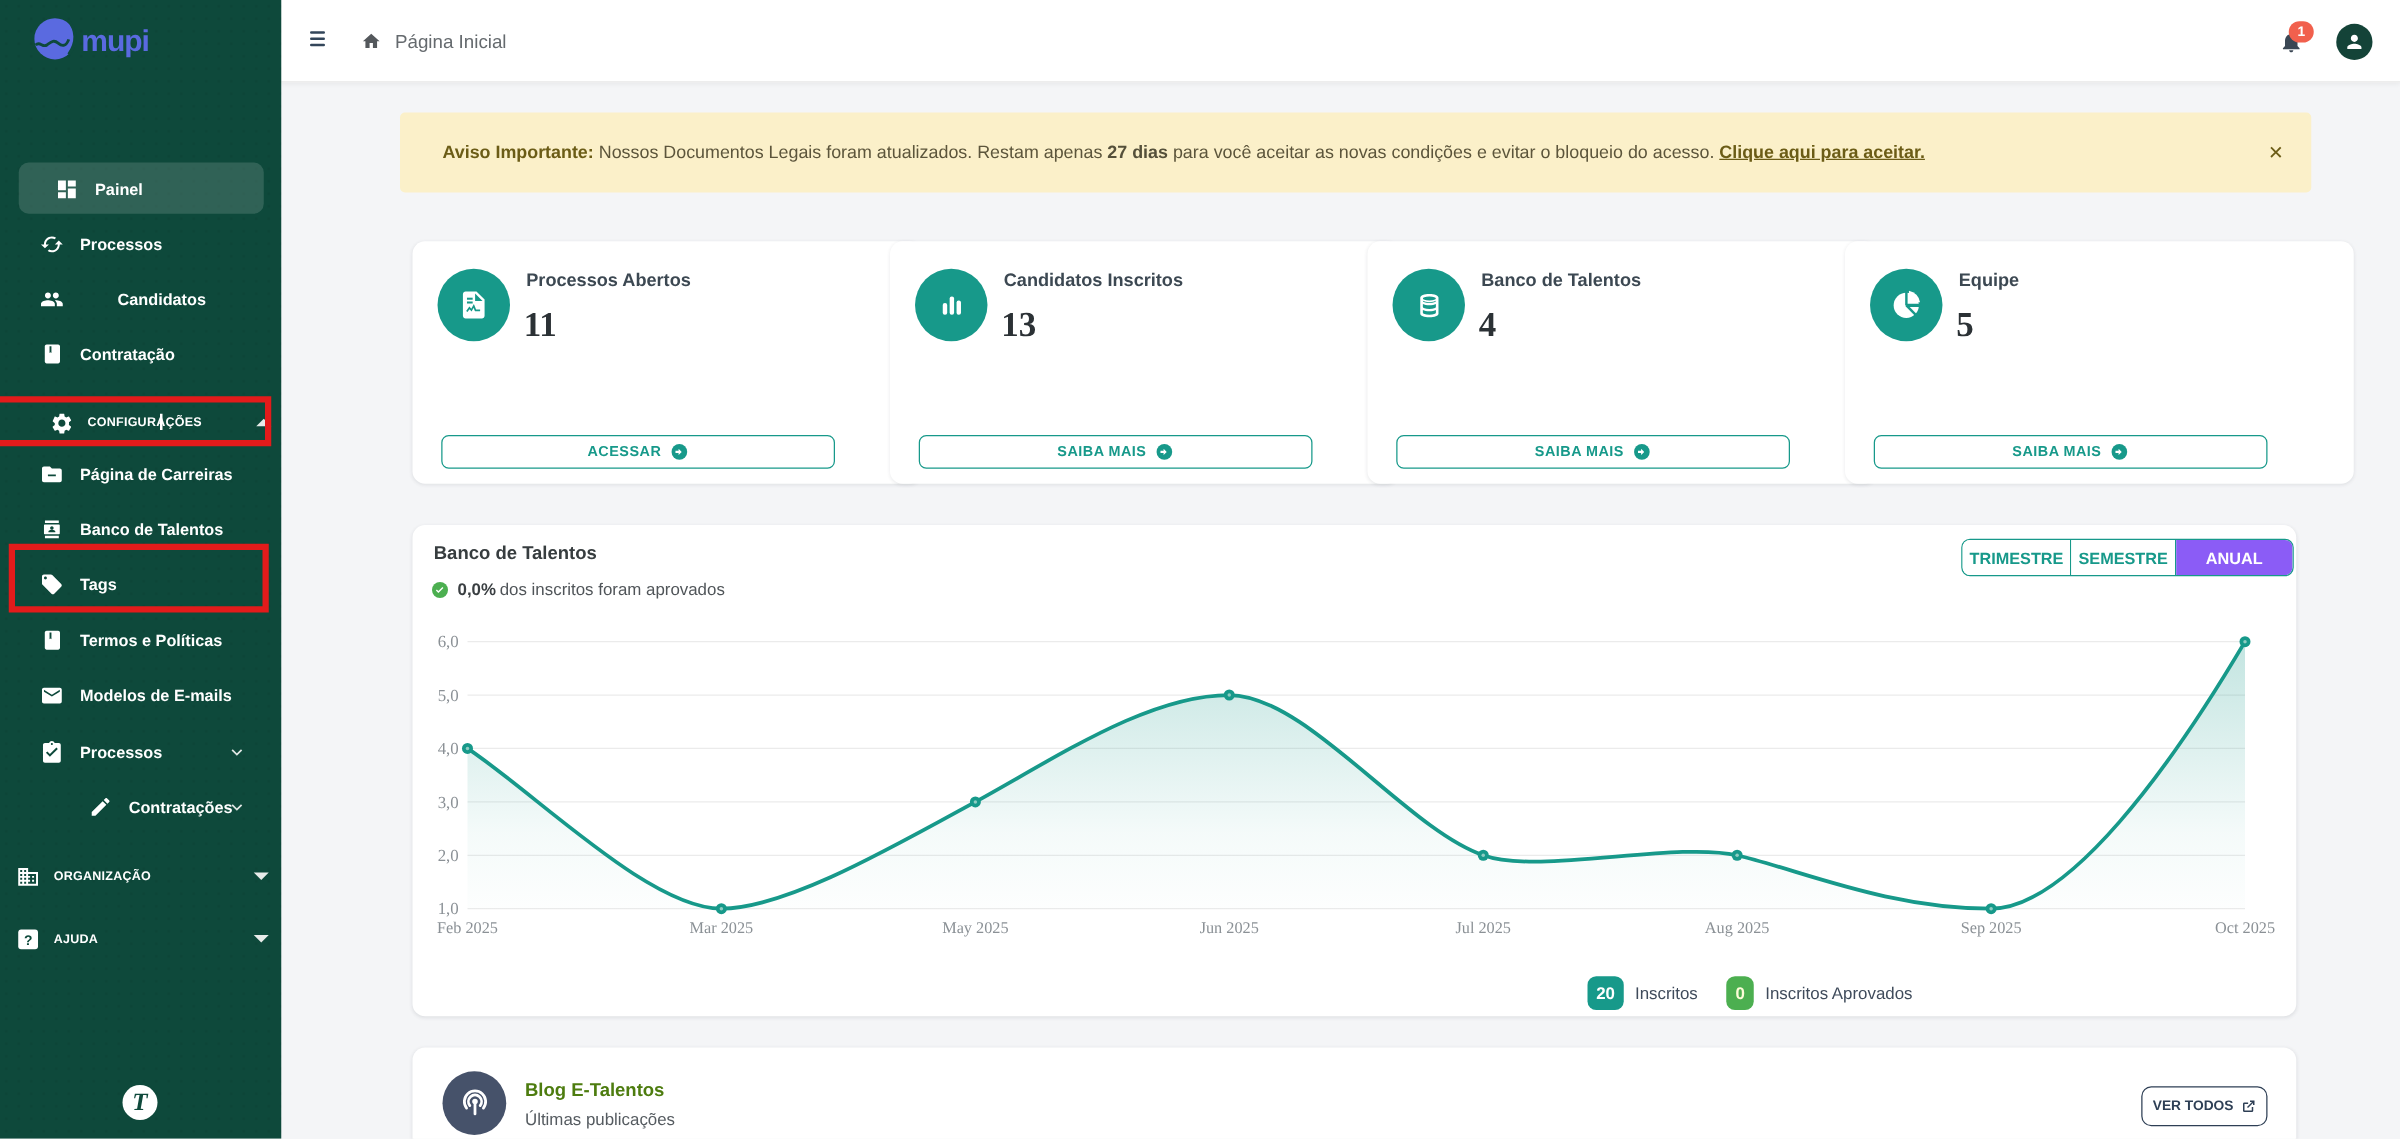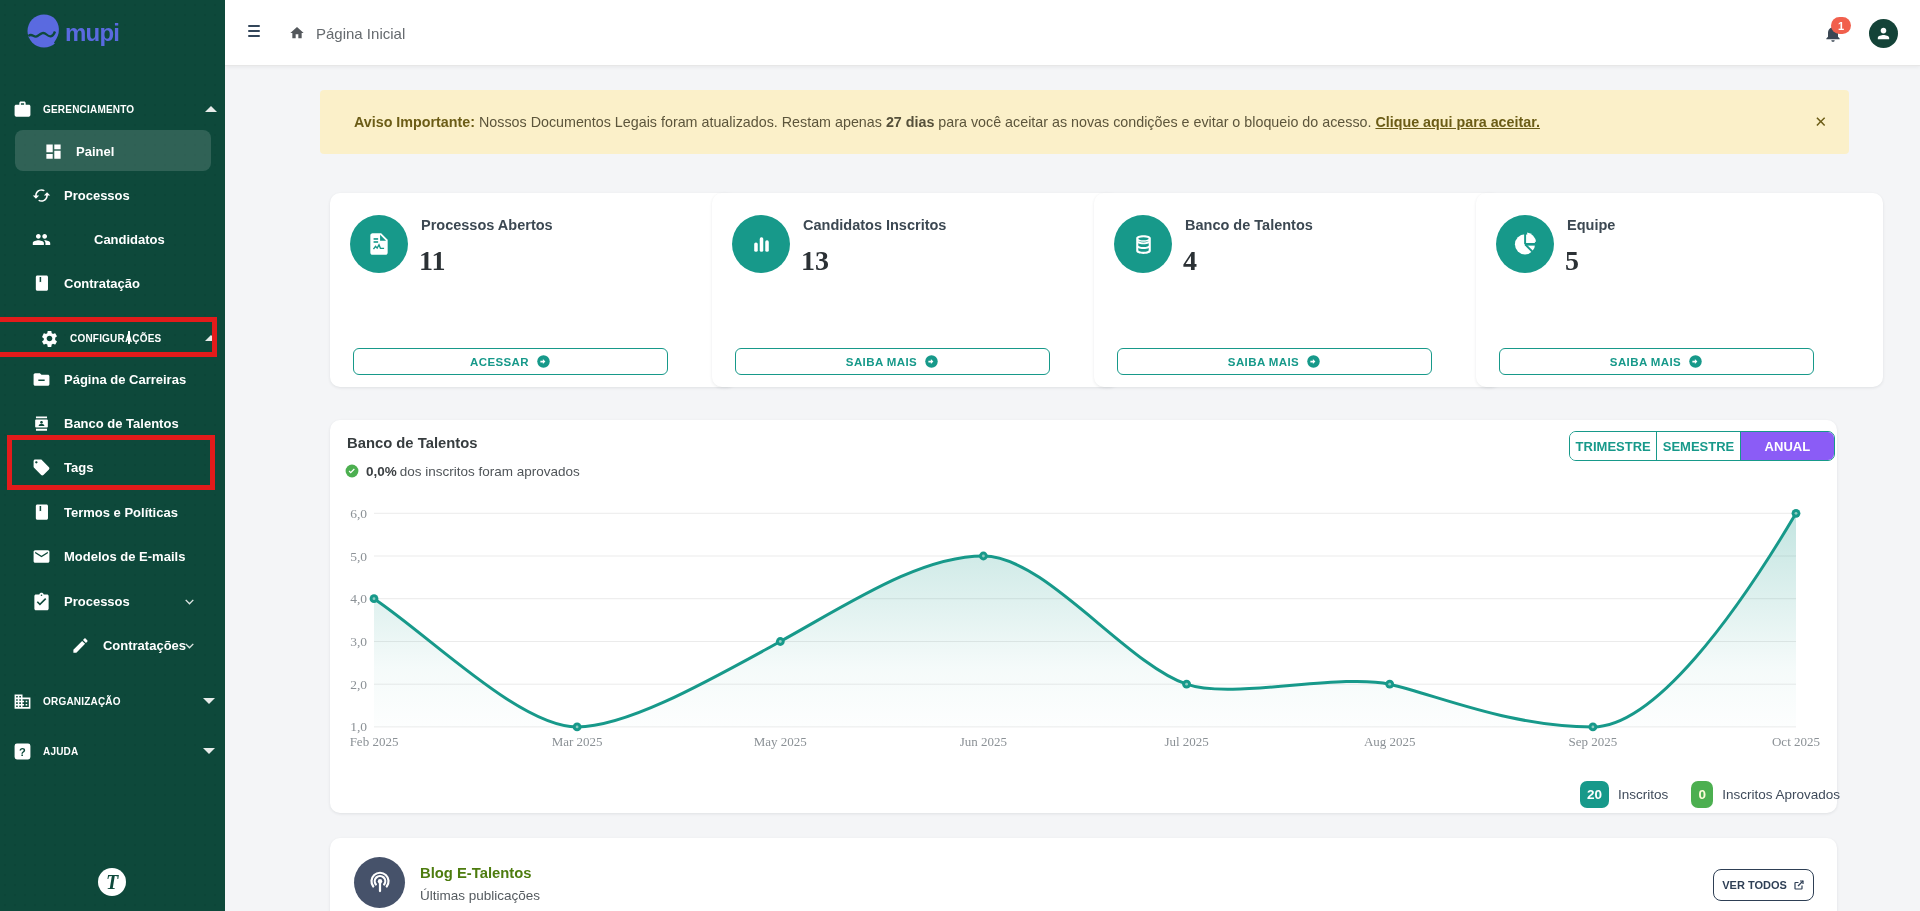--- a/index.html
+++ b/index.html
@@ -55,28 +55,28 @@
 .stat .ic { position:absolute; left:20px; top:22px; width:58px; height:58px; border-radius:50%; background:#17998a;
   display:flex; align-items:center; justify-content:center; }
 .stat h3 { position:absolute; left:91px; top:24px; font-size:14.5px; line-height:16px; color:#3c4852; }
 .stat .num { position:absolute; left:89px; top:54px; font-family:"Liberation Serif", serif; font-weight:bold; font-size:28px; line-height:28px; color:#2b3135; }
 .obtn { position:absolute; left:23px; top:155px; width:315px; height:27px; border:1px solid #17998a; border-radius:6px;
   display:flex; align-items:center; justify-content:center; gap:7px; color:#17998a; font-size:11.5px; font-weight:bold; letter-spacing:.4px; background:#fff; }
 
 
 .chartcard { left:330px; top:420px; width:1507px; height:393px; }
 .chartcard h3 { position:absolute; left:17px; top:15px; font-size:14.8px; color:#373d3f; }
-.subt { position:absolute; left:15px; top:44px; display:flex; align-items:flex-start; font-size:13.5px; color:#505559; }
+.subt { position:absolute; left:15px; top:44px; display:flex; align-items:center; font-size:13.5px; color:#505559; }
 .subt b { color:#3a3f42; margin:0 3px 0 7px; }
 .tgl { position:absolute; left:1239px; top:11px; width:266px; height:30px; display:flex; border:1px solid #17998a; border-radius:7px; overflow:hidden; }
 .tgl div { display:flex; align-items:center; justify-content:center; font-size:13px; font-weight:bold; letter-spacing:0; color:#17998a; background:#fff; }
 .tgl .t1 { width:88px; border-right:1px solid #17998a; }
 .tgl .t2 { width:84px; border-right:1px solid #17998a; }
 .tgl .t3 { width:94px; background:#8b5cf6; color:#fff; }
-.legend { position:absolute; left:630px; top:360px; width:880px; height:28px; display:flex; align-items:center; justify-content:flex-end; font-size:13.5px; color:#3f4b5b; }
+.legend { position:absolute; left:630px; top:360px; width:880px; height:28px; display:flex; align-items:center; justify-content:center; font-size:13.5px; color:#3f4b5b; }
 .chip { border-radius:7px; color:#fff; font-size:13.5px; font-weight:bold; display:flex; align-items:center; justify-content:center; height:27px; }
 .chip1 { width:29px; background:#17998a; margin-right:9px; }
 .chip2 { width:22px; background:#4caf50; color:#fdfcd8; margin:0 9px 0 23px; }
 
 
 .blog { left:330px; top:838px; width:1507px; height:110px; }
 .blog .bic { position:absolute; left:24px; top:19px; width:51px; height:51px; border-radius:50%; background:#46526a;
   display:flex; align-items:center; justify-content:center; }
 .blog h3 { position:absolute; left:90px; top:27px; font-size:14.8px; color:#4d7c0f; }
 .blog p { position:absolute; left:90px; top:50px; font-size:13.5px; color:#555b60; }
@@ -91,27 +91,20 @@
     <div class="logo">
       <svg width="170" height="38" viewBox="0 0 170 38">
         <circle cx="17" cy="18" r="16.5" fill="#5a6ae0"></circle>
         <path d="M27.5 3.2 C34.5 11, 35 21, 28 30.5" fill="none" stroke="#0e493b" stroke-width="2.6"></path>
         <path d="M1.5 23 C5 19.5, 7 25.5, 10.5 23 S16 18.5, 19.5 21.5 S26 24, 28 18.5" fill="none" stroke="#0e493b" stroke-width="2.3"></path>
         <text x="38" y="27.5" font-family="Liberation Sans, sans-serif" font-weight="bold" font-size="24" letter-spacing="-0.8" fill="#5a6ae0">mupi</text>
       </svg>
     </div>
     <div class="active-bg"></div>
 
-    <div class="nav sec" style="top:92px;">
-      <svg class="mi" width="19" height="19" viewBox="0 0 24 24" fill="#fff">
-          <path d="M20 6h-4V4c0-1.1-.9-2-2-2h-4c-1.1 0-2 .9-2 2v2H4c-1.1 0-2 .9-2 2v11c0 1.1.9 2 2 2h16c1.1 0 2-.9 2-2V8c0-1.1-.9-2-2-2zm-6 0h-4V4h4v2z"></path>
-        </svg>
-      <span>GERENCIAMENTO</span>
-        <i class="caret-up" style="right:8px;"></i>
-    </div>
     <div class="nav item" style="top:134px;padding-left:44px;">
       <svg class="mi" width="19" height="19" viewBox="0 0 24 24" fill="#fff">
           <path d="M3 13h8V3H3v10zm0 8h8v-6H3v6zm10 0h8V11h-8v10zm0-18v6h8V3h-8z"></path>
         </svg>
       <span>Painel</span>
     </div>
     <div class="nav item" style="top:178px;">
       <svg class="mi" width="19" height="19" viewBox="0 0 24 24" fill="#fff">
           <path d="M19 8l-4 4h3c0 3.31-2.69 6-6 6-1.01 0-1.97-.25-2.8-.7l-1.46 1.46C8.97 19.54 10.43 20 12 20c4.42 0 8-3.58 8-8h3l-4-4zM6 12c0-3.31 2.69-6 6-6 1.01 0 1.97.25 2.8.7l1.46-1.46C15.03 4.46 13.57 4 12 4c-4.42 0-8 3.58-8 8H1l4 4 4-4H6z"></path>
         </svg>

